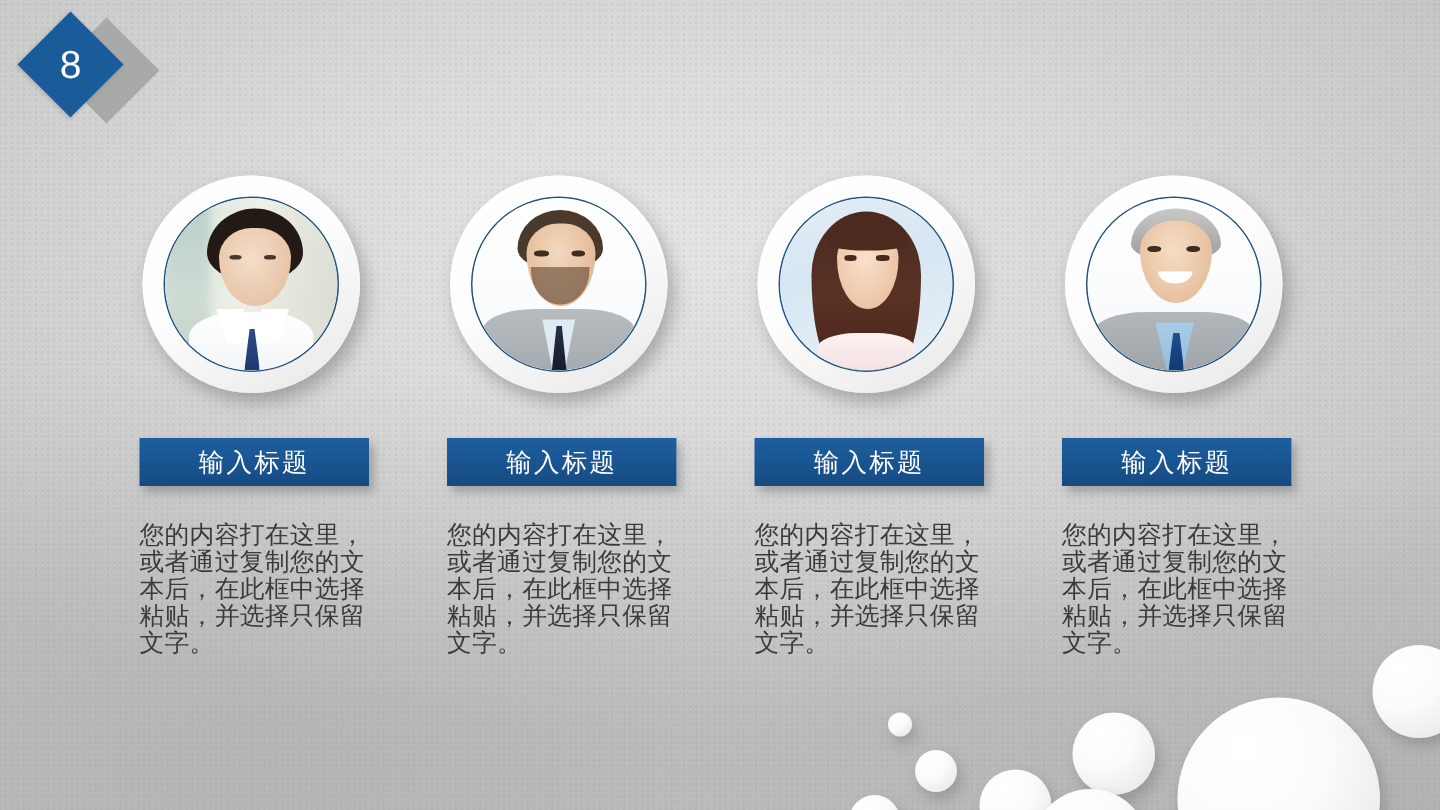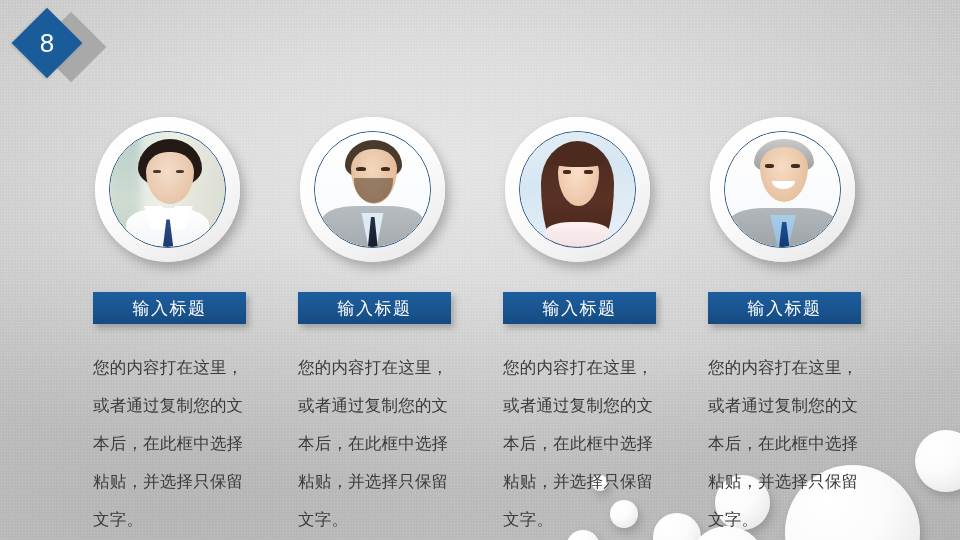--- a/index.html
+++ b/index.html
@@ -206,21 +206,21 @@
     letter-spacing:1.5px;
     white-space:nowrap;
   }
 
   
   .body-text {
     position:absolute;
     left:8px; top:334px;
     width:165px;
     font-size:16.5px;
-    line-height:38px;
+    line-height:18px;
     color:#3b3b3b;
     letter-spacing:.2px;
   }
 </style>
 </head>
 <body>
 
 <div id="slide">
 
   <div id="noise"></div>

